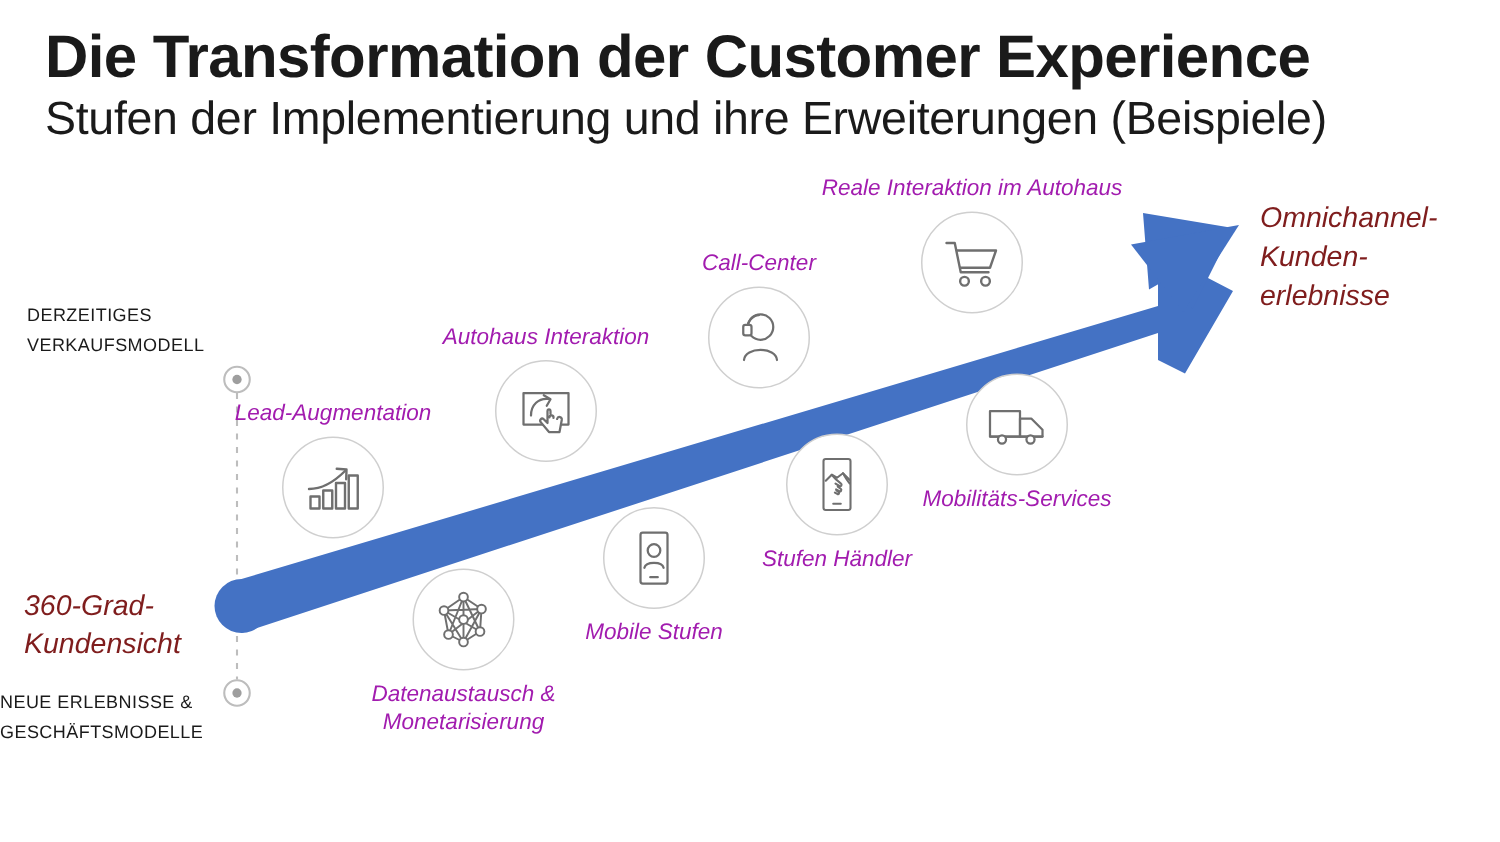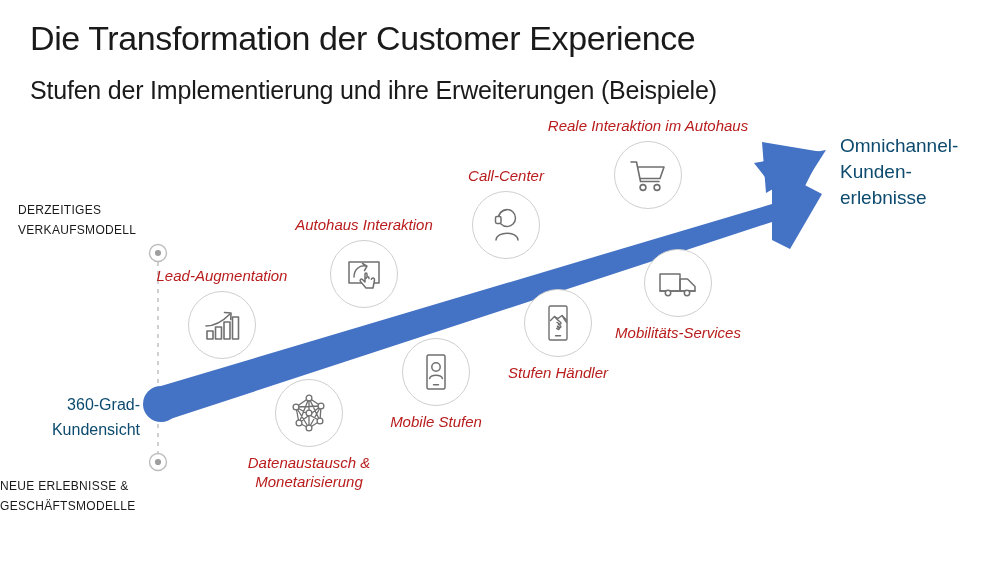--- a/index.html
+++ b/index.html
@@ -19,34 +19,34 @@
   }
 
   
   #header {
     position: absolute;
     left: 30px;
     top: 14px;
     width: 940px;
   }
   #title {
-    font-size: 34px;
-    font-weight: 400;
+    font-size: 40px;
+    font-weight: 700;
     line-height: 48px;
     letter-spacing: -0.4px;
     color: #1a1a1a;
     white-space: nowrap;
   }
   #subtitle {
-    font-size: 25px;
+    font-size: 31px;
     font-weight: 400;
     line-height: 30px;
     letter-spacing: -0.2px;
     color: #1a1a1a;
-    margin-top: 13px;
+    margin-top: 2px;
     white-space: nowrap;
   }
 
   
   #stage {
     position: absolute;
     left: 0;
     top: 0;
     width: 1000px;
     height: 561px;
@@ -69,36 +69,36 @@
     color: #1a1a1a;
     white-space: pre-line;
   }
   #axis-top-label {
     left: 18px;
     top: 200px;
     width: 280px;
   }
   #axis-bottom-label {
     left: 0px;
-    top: 476px;
+    top: 458px;
     width: 280px;
   }
 
   
   .endpoint-caption {
     position: absolute;
-    color: #0c4a6e;
+    font-style: italic;
+    color: #7f1d1d;
     white-space: pre-line;
   }
   #start-caption {
-    left: 0px;
+    left: 16px;
     top: 392px;
     width: 140px;
-    text-align: right;
-    font-size: 16px;
+    font-size: 19px;
     line-height: 25px;
   }
   #end-caption {
     left: 840px;
     top: 133px;
     width: 160px;
     text-align: left;
     font-size: 19px;
     line-height: 26px;
   }
@@ -139,21 +139,21 @@
     justify-content: center;
   }
   .node-circle svg {
     display: block;
   }
   .node-label {
     position: absolute;
     font-style: italic;
     font-size: 15px;
     line-height: 19px;
-    color: #b91c1c;
+    color: #a21caf;
     text-align: center;
     white-space: pre-line;
     width: 280px;
     left: -140px;
   }
   .node-label.above { bottom: 40px; }
   .node-label.below { top: 40px; }
 </style>
 </head>
 <body>

